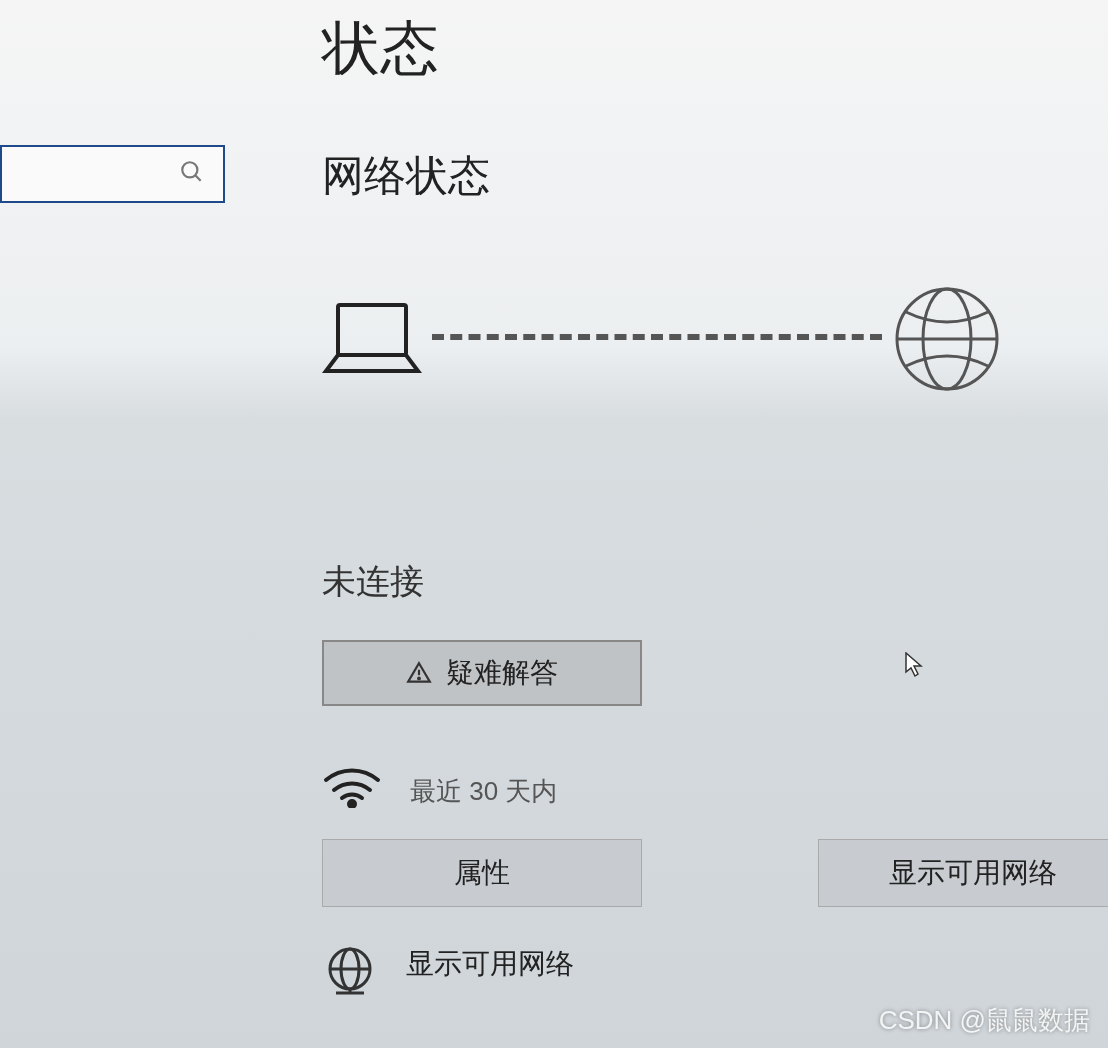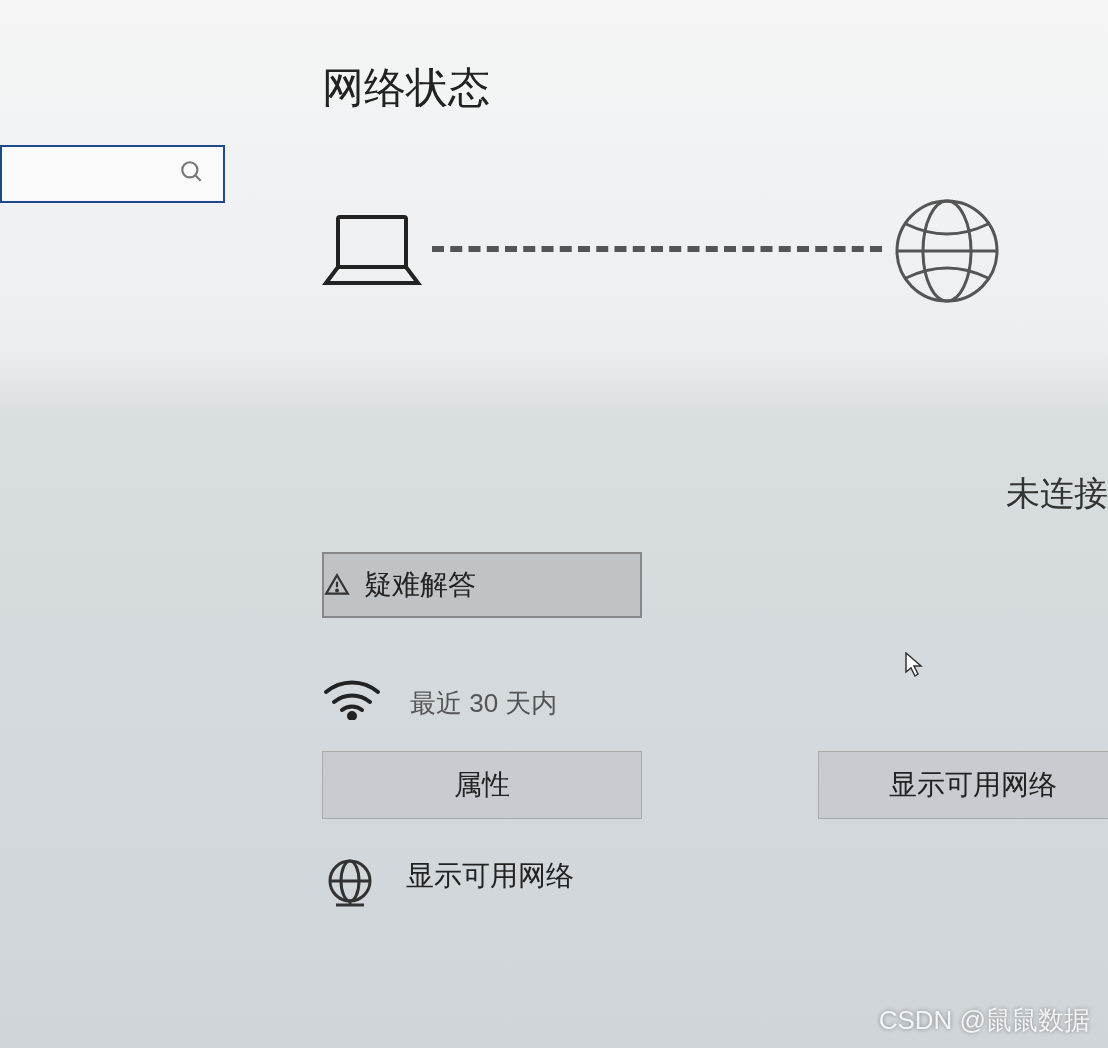--- a/index.html
+++ b/index.html
@@ -37,30 +37,31 @@
     }
     .net-diagram .dash-line {
       flex: 1;
       border-top: 6px dashed #555;
       height: 0;
       margin: 0 10px;
       position: relative;
       top: -2px;
     }
     .status-block { margin-top: 165px; }
-    .status-heading { font-size: 34px; color: #333; font-weight: 400; text-align: right; }
+    .status-heading { font-size: 34px; color: #333; font-weight: 400; }
     .status-sub { font-size: 30px; color: #444; margin-top: 16px; }
     .troubleshoot-btn {
       margin-top: 35px;
       width: 320px;
       height: 66px;
       background: #c0c3c6;
       border: 2px solid #888;
       display: flex;
       align-items: center;
+      justify-content: center;
       gap: 14px;
       font-size: 28px;
       color: #222;
       cursor: pointer;
     }
     .wlan-row {
       margin-top: 50px;
       display: flex;
       align-items: center;
       gap: 28px;
@@ -120,20 +121,21 @@
 <div class="search-box">
   <span>
     <svg viewBox="0 0 24 24" fill="none" stroke="#777" stroke-width="2">
       <circle cx="10" cy="10" r="7"></circle>
       <line x1="15" y1="15" x2="20" y2="20"></line>
     </svg>
   </span>
 </div>
 
 <div class="content">
+  <h1 class="page-title">状态</h1>
   <h2 class="section-title">网络状态</h2>
 
   <div class="net-diagram">
     <span class="icon-laptop">
       <svg viewBox="0 0 100 80" fill="none" stroke="#222" stroke-width="4">
         <rect x="16" y="6" width="68" height="50" rx="2"></rect>
         <path d="M4 72 L16 56 L84 56 L96 72 Z"></path>
       </svg>
     </span>
     <div class="dash-line"></div>

